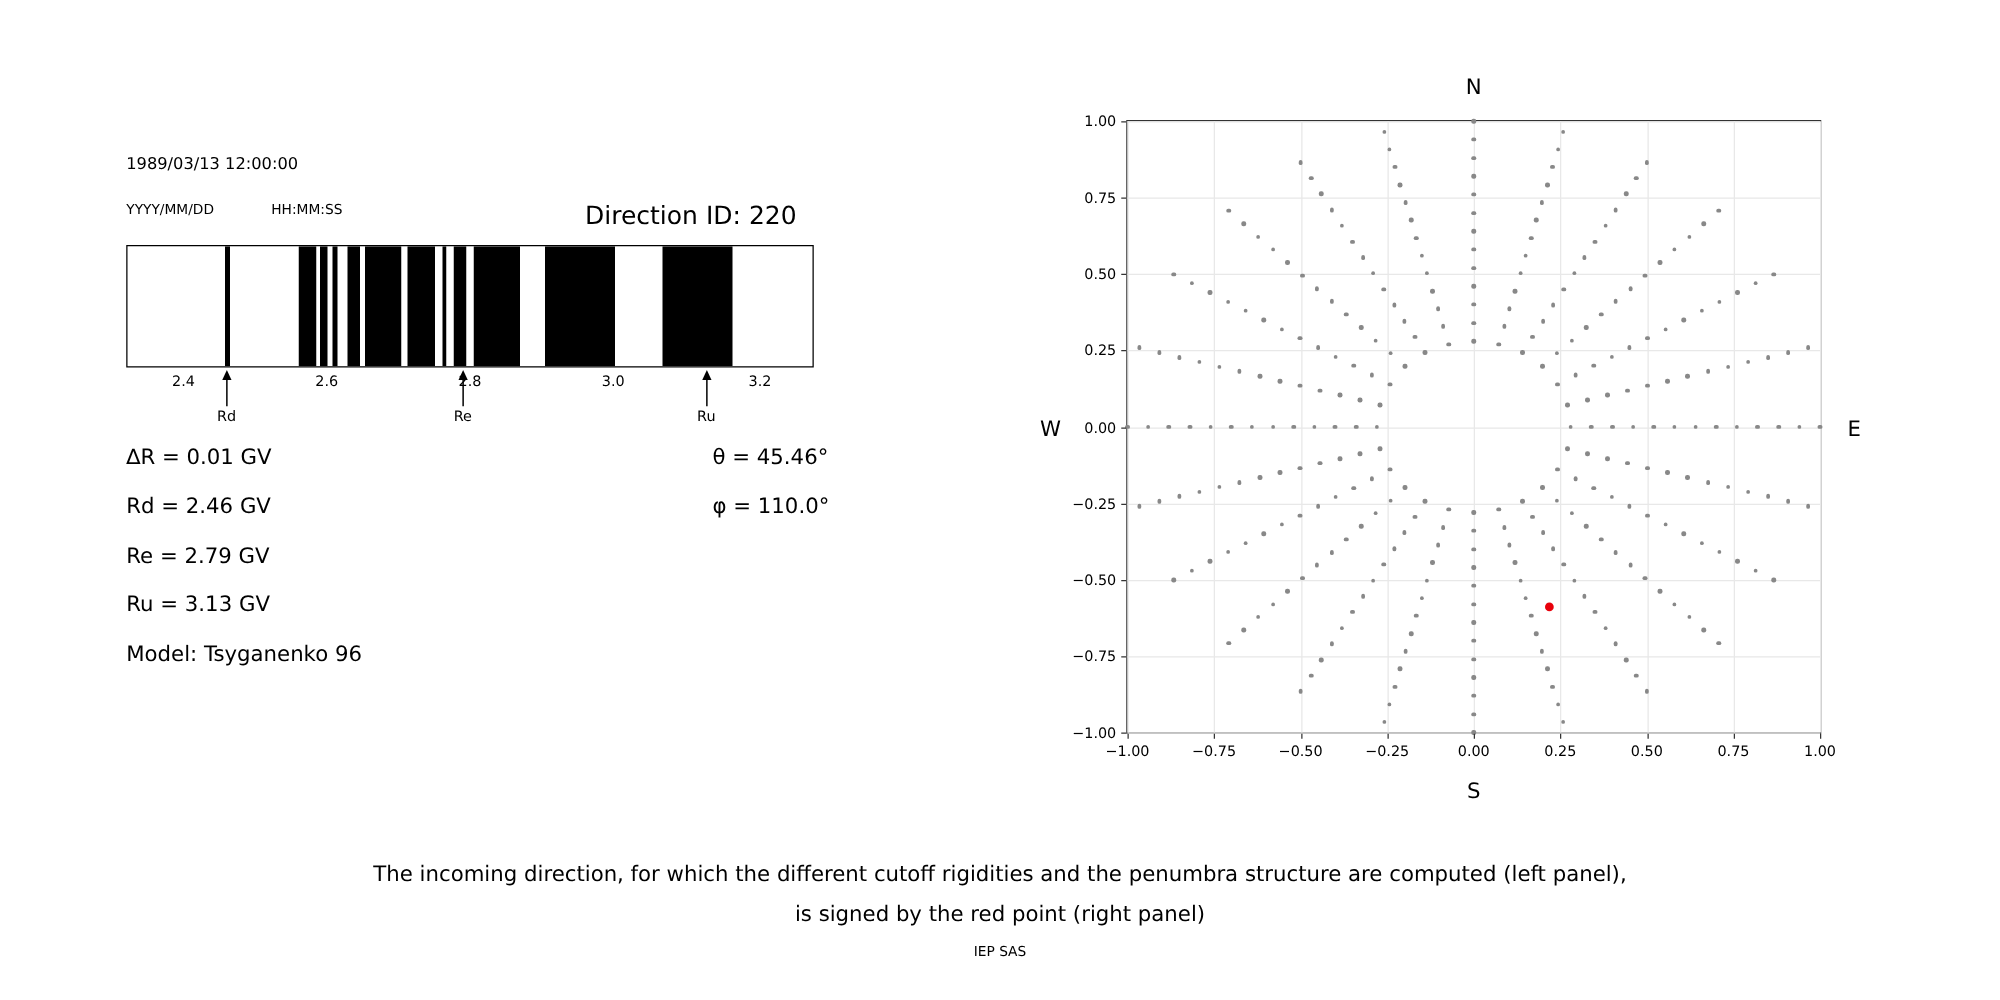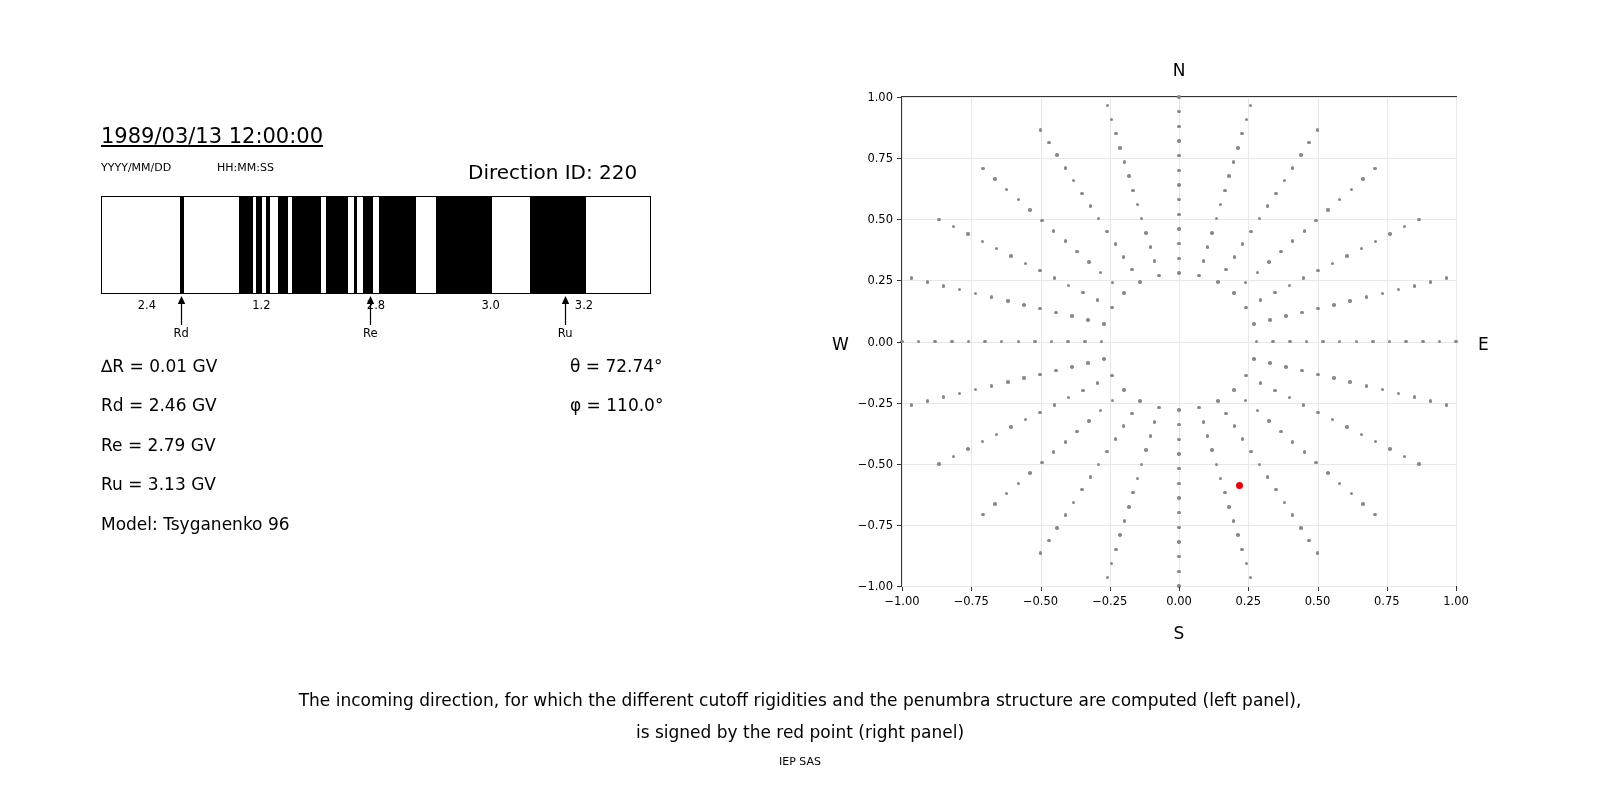--- a/index.html
+++ b/index.html
@@ -28,21 +28,21 @@
     width: 800px;
     height: 660px;
   }
   .txt {
     position: absolute;
     white-space: nowrap;
     font-family: "DejaVu Sans", sans-serif;
     color: #000;
   }
   #geo-position { left: 101px; top: 84px; font-size: 17px; }
-  #datetime     { left: 101px; top: 124px; font-size: 21px; text-decoration: underline; }
+  #datetime     { left: 101px; top: 124px; font-size: 13px; }
   #date-format  { left: 101px; top: 161px; font-size: 11px; }
   #time-format  { left: 217px; top: 161px; font-size: 11px; }
   #direction-id { left: 468px; top: 160px; font-size: 20px; }
 
   
   #penumbra-band {
     position: absolute;
     left: 101px;
     top: 196px;
     width: 550px;
@@ -217,24 +217,24 @@
         <div class="band-bar" style="left: 189.922px; width: 29.2188px;"></div>
         <div class="band-bar" style="left: 223.724px; width: 22.3437px;"></div>
         <div class="band-bar" style="left: 251.797px; width: 3.4375px;"></div>
         <div class="band-bar" style="left: 260.964px; width: 10.3125px;"></div>
         <div class="band-bar" style="left: 277.005px; width: 36.6667px;"></div>
         <div class="band-bar" style="left: 334.297px; width: 56.1458px;"></div>
         <div class="band-bar" style="left: 428.255px; width: 56.1458px;"></div>
       </div>
     <div id="band-axis">
         <div class="tick-label" style="left: 45.8333px; text-align: right;">2.4</div>
-        <div class="tick-label" style="left: 160.417px;">1.2</div>
+        <div class="tick-label" style="left: 160.417px;">2.6</div>
         <div class="tick-label" style="left: 275px;">2.8</div>
         <div class="tick-label" style="left: 389.583px;">3.0</div>
-        <div class="tick-label" style="left: 483px;">3.2</div>
+        <div class="tick-label" style="left: 507px;">3.2</div>
         <div class="marker" style="left: 80.2083px;">
           <svg class="arrow-svg" width="11" height="32">
             <line x1="5.5" y1="31" x2="5.5" y2="7" stroke="#000" stroke-width="1.2"></line>
             <polygon points="5.5,2 1.8,10 9.2,10" fill="#000"></polygon>
           </svg>
           <div class="marker-label">Rd</div>
         </div>
         <div class="marker" style="left: 269.271px;">
           <svg class="arrow-svg" width="11" height="32">
             <line x1="5.5" y1="31" x2="5.5" y2="7" stroke="#000" stroke-width="1.2"></line>
@@ -249,21 +249,21 @@
           </svg>
           <div class="marker-label">Ru</div>
         </div>
       </div>
 
     <div class="stat" id="stat-dr">∆R = 0.01 GV</div>
     <div class="stat" id="stat-rd">Rd = 2.46 GV</div>
     <div class="stat" id="stat-re">Re = 2.79 GV</div>
     <div class="stat" id="stat-ru">Ru = 3.13 GV</div>
     <div class="stat" id="stat-model">Model: Tsyganenko 96</div>
-    <div class="stat" id="stat-theta">θ = 72.74°</div>
+    <div class="stat" id="stat-theta">θ = 45.46°</div>
     <div class="stat" id="stat-phi">φ = 110.0°</div>
   </div>
 
   <div id="right-panel">
     <div id="label-N" class="txt">N</div>
     <div id="label-S" class="txt">S</div>
     <div id="label-W" class="txt">W</div>
     <div id="label-E" class="txt">E</div>
     <div id="plot-frame">
         <div class="grid-line grid-v" style="left: 0px;"></div>

